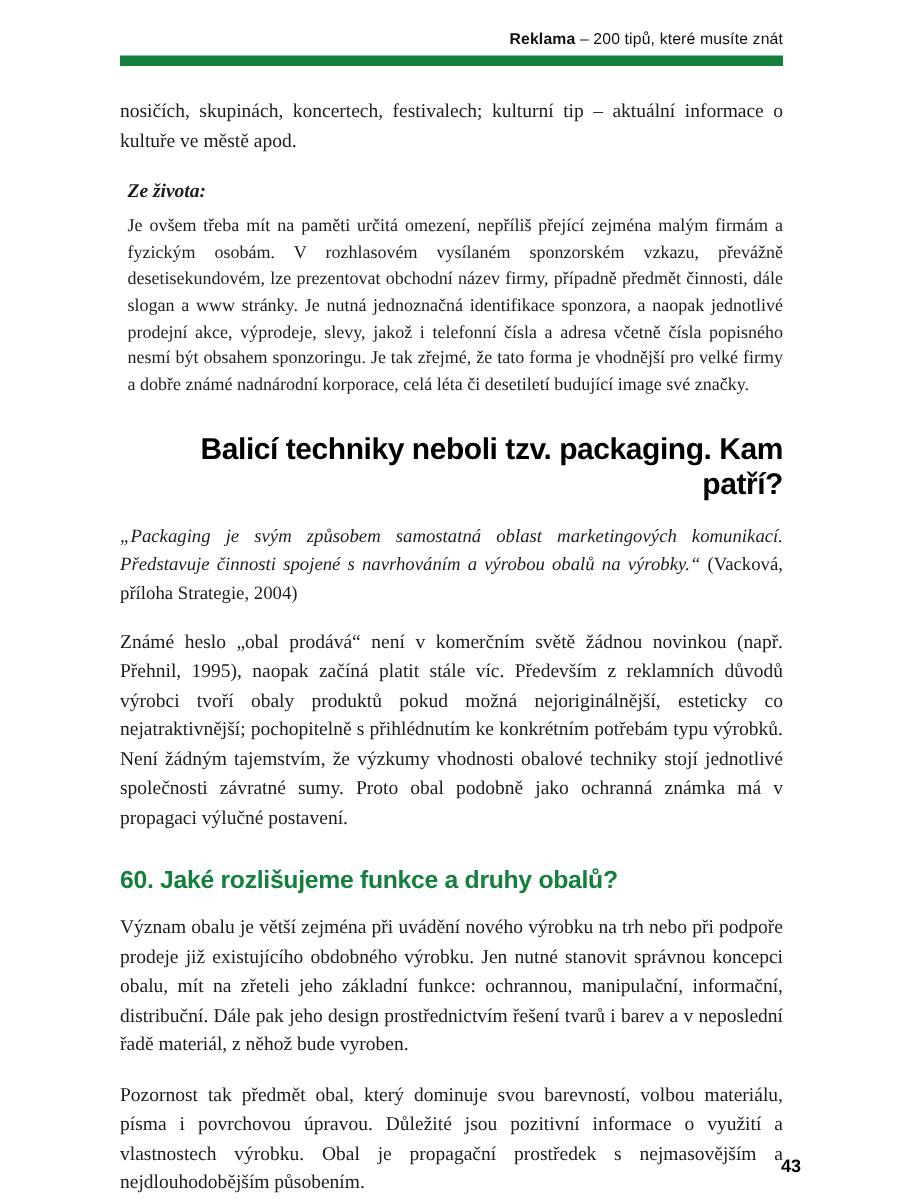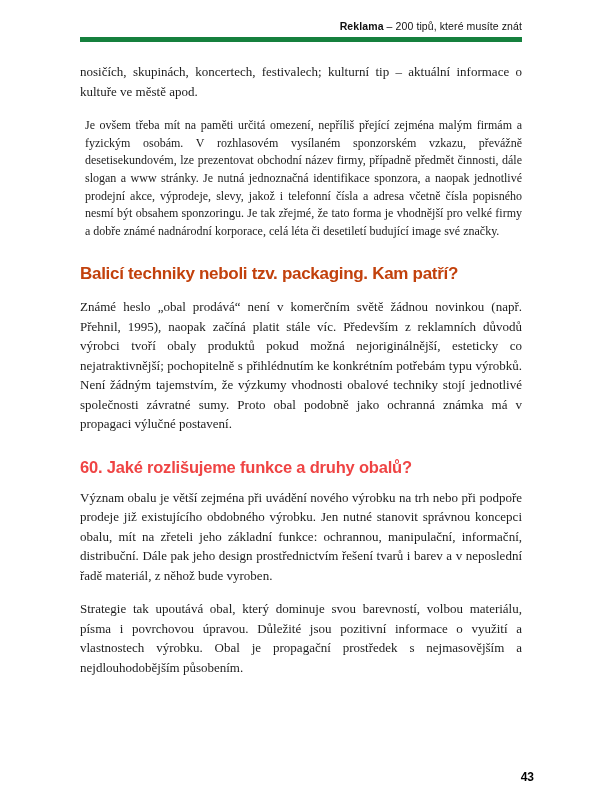--- a/index.html
+++ b/index.html
@@ -15,21 +15,21 @@
     overflow: hidden;
     font-family: "Liberation Serif", serif;
   }
   
   .running-header {
     text-align: right;
     font-family: "Liberation Sans", sans-serif;
     font-size: 10.5px;
     color: #111;
     padding-bottom: 5px;
-    border-bottom: 5px solid #15803d;
+    border-bottom: 7px solid #15803d;
     margin-bottom: 20px;
     letter-spacing: 0.1px;
   }
   .running-header .brand { font-weight: bold; }
   
   p.body-text {
     font-size: 13px;
     line-height: 1.5;
     text-align: justify;
     margin-bottom: 14px;
@@ -46,41 +46,42 @@
     margin-bottom: 7px;
   }
   .ze-zivota-body {
     font-size: 12px;
     line-height: 1.47;
     text-align: justify;
   }
   
   h1.chapter-heading {
     font-family: "Liberation Sans", sans-serif;
-    font-size: 17px;
+    font-size: 20px;
     font-weight: bold;
-    color: #c2410c;
+    color: #000000;
     letter-spacing: -0.3px;
     margin: 24px 0 13px 0;
+    text-align: right;
   }
   
   p.quote-para {
     font-size: 12.5px;
     line-height: 1.5;
     text-align: justify;
     margin-bottom: 13px;
   }
   .quote-text { font-style: italic; }
   .quote-source { font-style: normal; }
   
   h2.section-heading {
     font-family: "Liberation Sans", sans-serif;
     font-size: 16.5px;
     font-weight: bold;
-    color: #ef4444;
+    color: #15803d;
     margin: 24px 0 11px 0;
     letter-spacing: -0.2px;
   }
   
   .page-number {
     position: absolute;
     bottom: 16px;
     right: 66px;
     font-family: "Liberation Sans", sans-serif;
     font-size: 12px;
@@ -91,28 +92,30 @@
 </head>
 <body>
 
 <div class="page">
 
   <div class="running-header"><span class="brand">Reklama</span><span> – 200 tipů, které musíte znát</span></div>
 
   <p class="body-text">nosičích, skupinách, koncertech, festivalech; kulturní tip – aktuální informace o kultuře ve městě apod.</p>
 
   <div class="ze-zivota">
+    <div class="ze-zivota-heading">Ze života:</div>
     <div class="ze-zivota-body">Je ovšem třeba mít na paměti určitá omezení, nepříliš přející zejména malým firmám a fyzickým osobám. V rozhlasovém vysílaném sponzorském vzkazu, převážně desetisekundovém, lze prezentovat obchodní název firmy, případně předmět činnosti, dále slogan a www stránky. Je nutná jednoznačná identifikace sponzora, a naopak jednotlivé prodejní akce, výprodeje, slevy, jakož i telefonní čísla a adresa včetně čísla popisného nesmí být obsahem sponzoringu. Je tak zřejmé, že tato forma je vhodnější pro velké firmy a dobře známé nadnárodní korporace, celá léta či desetiletí budující image své značky.</div>
   </div>
 
   <h1 class="chapter-heading">Balicí techniky neboli tzv. packaging. Kam patří?</h1>
 
+  <p class="quote-para"><span class="quote-text">„Packaging je svým způsobem samostatná oblast marketingových komunikací. Představuje činnosti spojené s navrhováním a výrobou obalů na výrobky.“</span> <span class="quote-source">(Vacková, příloha Strategie, 2004)</span></p>
 
   <p class="body-text">Známé heslo „obal prodává“ není v komerčním světě žádnou novinkou (např. Přehnil, 1995), naopak začíná platit stále víc. Především z reklamních důvodů výrobci tvoří obaly produktů pokud možná nejoriginálnější, esteticky co nejatraktivnější; pochopitelně s přihlédnutím ke konkrétním potřebám typu výrobků. Není žádným tajemstvím, že výzkumy vhodnosti obalové techniky stojí jednotlivé společnosti závratné sumy. Proto obal podobně jako ochranná známka má v propagaci výlučné postavení.</p>
 
   <h2 class="section-heading">60. Jaké rozlišujeme funkce a druhy obalů?</h2>
 
   <p class="body-text">Význam obalu je větší zejména při uvádění nového výrobku na trh nebo při podpoře prodeje již existujícího obdobného výrobku. Jen nutné stanovit správnou koncepci obalu, mít na zřeteli jeho základní funkce: ochrannou, manipulační, informační, distribuční. Dále pak jeho design prostřednictvím řešení tvarů i barev a v neposlední řadě materiál, z něhož bude vyroben.</p>
-  <p class="body-text">Strategie tak upoutává obal, který dominuje svou barevností, volbou materiálu, písma i povrchovou úpravou. Důležité jsou pozitivní informace o využití a vlastnostech výrobku. Obal je propagační prostředek s nejmasovějším a nejdlouhodobějším působením.</p>
+  <p class="body-text">Pozornost tak předmět obal, který dominuje svou barevností, volbou materiálu, písma i povrchovou úpravou. Důležité jsou pozitivní informace o využití a vlastnostech výrobku. Obal je propagační prostředek s nejmasovějším a nejdlouhodobějším působením.</p>
 
   <div class="page-number">43</div>
 
 </div>
 
 </body></html>

